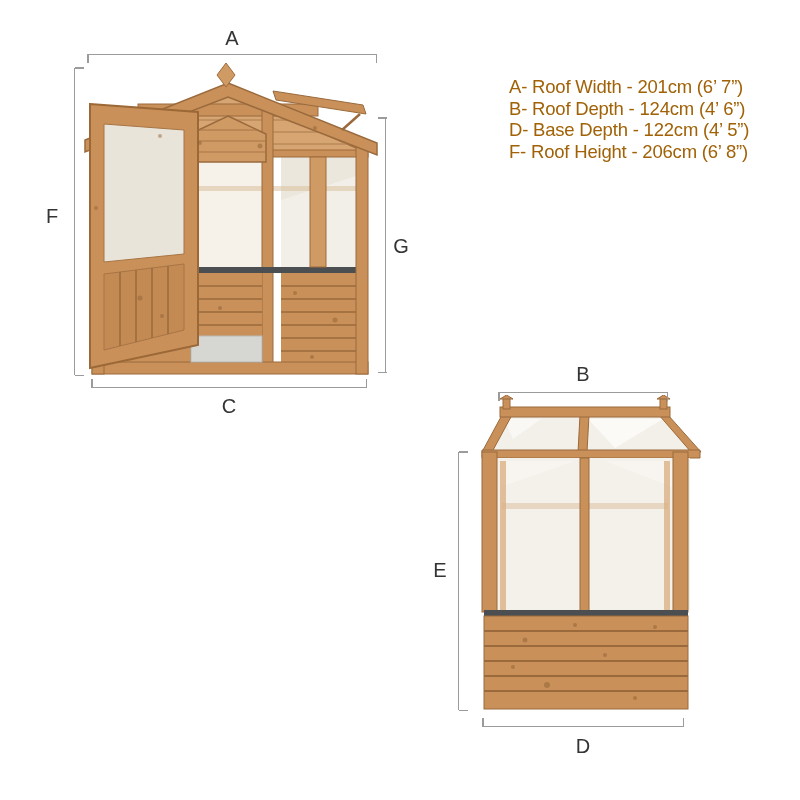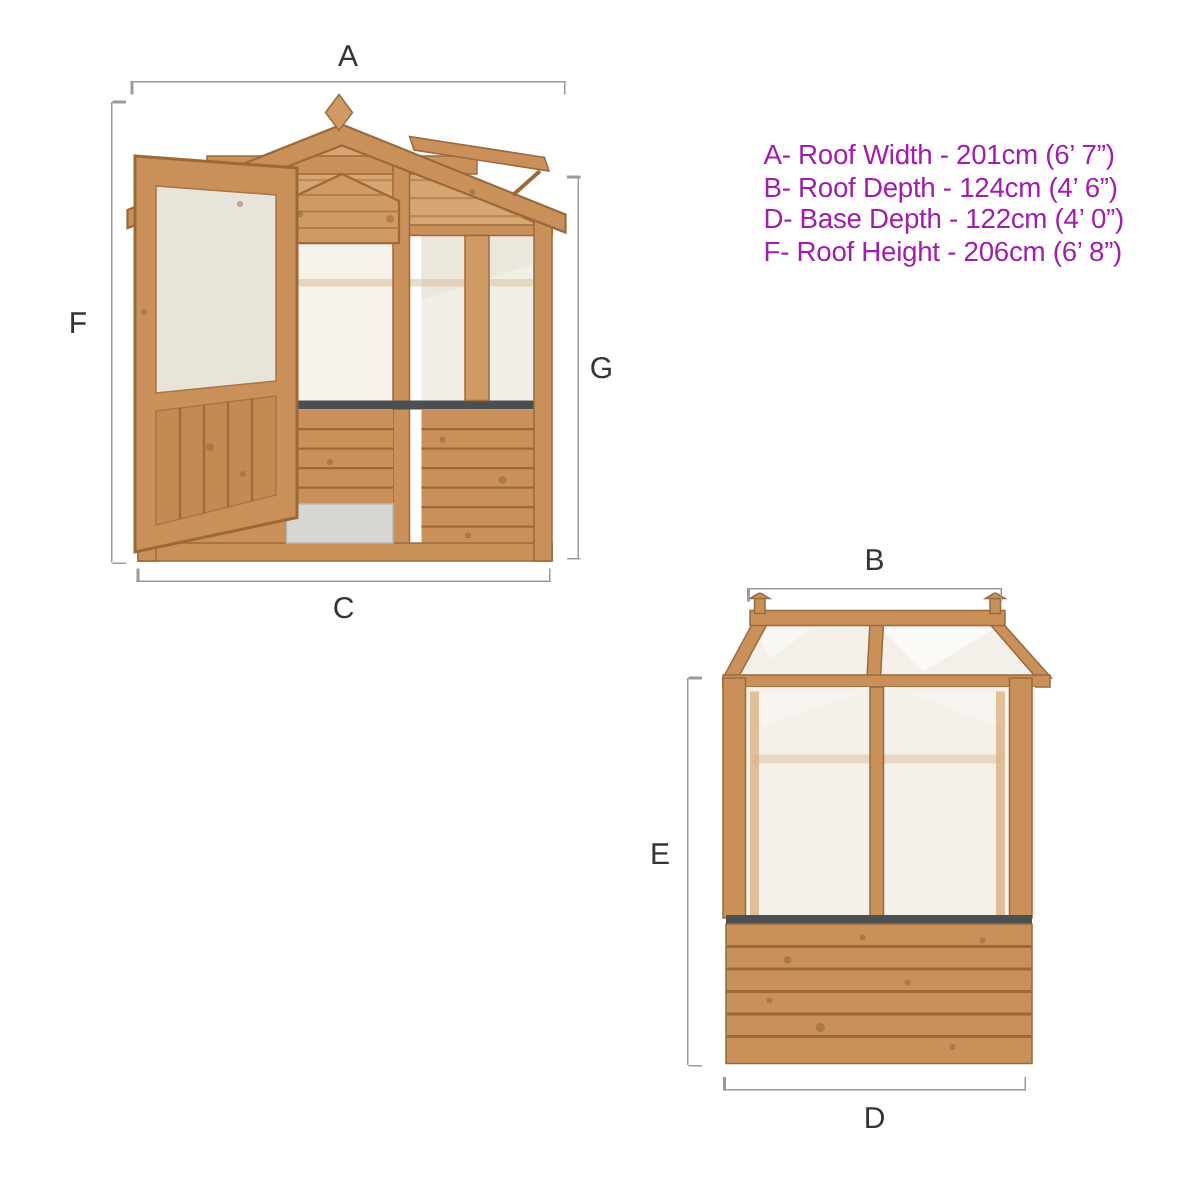--- a/index.html
+++ b/index.html
@@ -17,21 +17,21 @@
   .dim-h.ticks-up::after{right:0;top:-9px;}
   .dim-v{position:absolute;width:0;border-left:1.5px solid #9b9b9b;}
   .dim-v::before,.dim-v::after{content:"";position:absolute;height:1.5px;width:9px;background:#9b9b9b;}
   .dim-v.ticks-right::before{top:-1px;left:0;}
   .dim-v.ticks-right::after{bottom:-1px;left:0;}
   .dim-v.ticks-left::before{top:-1px;left:-8px;}
   .dim-v.ticks-left::after{bottom:-1px;left:-8px;}
   
   .dim-letter{position:absolute;font-size:20px;color:#343434;text-align:center;line-height:20px;}
   
-  .legend{position:absolute;left:509px;top:92px;width:285px;color:#a21caf;
+  .legend{position:absolute;left:509px;top:76px;width:285px;color:#a16207;
           font-size:18.5px;line-height:21.5px;letter-spacing:-0.2px;white-space:nowrap;}
 </style>
 </head>
 <body>
 
 <div class="canvas">
 
   <svg class="abs" style="left:80px;top:58px;" width="300" height="320" viewBox="0 0 300 320">
     <defs>
       <clipPath id="gclip">
@@ -144,21 +144,21 @@
 
   <div class="dim-v ticks-left" style="left:385px;top:118px;height:254px;"></div>
   <div class="dim-letter" style="left:391px;top:236px;width:20px;">G</div>
 
   <div class="dim-h ticks-up" style="left:91px;top:387px;width:276px;"></div>
   <div class="dim-letter" style="left:91px;top:396px;width:276px;">C</div>
 
   <div class="legend">
     <div>A- Roof Width - 201cm (6’ 7”)</div>
     <div>B- Roof Depth - 124cm (4’ 6”)</div>
-    <div>D- Base Depth - 122cm (4’ 0”)</div>
+    <div>D- Base Depth - 122cm (4’ 5”)</div>
     <div>F- Roof Height - 206cm (6’ 8”)</div>
   </div>
 
   <svg class="abs" style="left:455px;top:395px;" width="250" height="320" viewBox="0 0 250 320">
 
     <polygon points="47,20 212,20 245,57 27,57" fill="#f3f0e9"></polygon>
     <polygon points="133,24 208,24 160,53" fill="#fbfaf7" opacity="0.95"></polygon>
     <polygon points="49,24 86,24 58,44" fill="#fbfaf7" opacity="0.8"></polygon>
     <polygon points="47,20 57,20 37,57 27,57" fill="#c9905a" stroke="#9a6a3c" stroke-width="1"></polygon>
     <polygon points="204,20 213,20 246,57 236,57" fill="#c9905a" stroke="#9a6a3c" stroke-width="1"></polygon>

